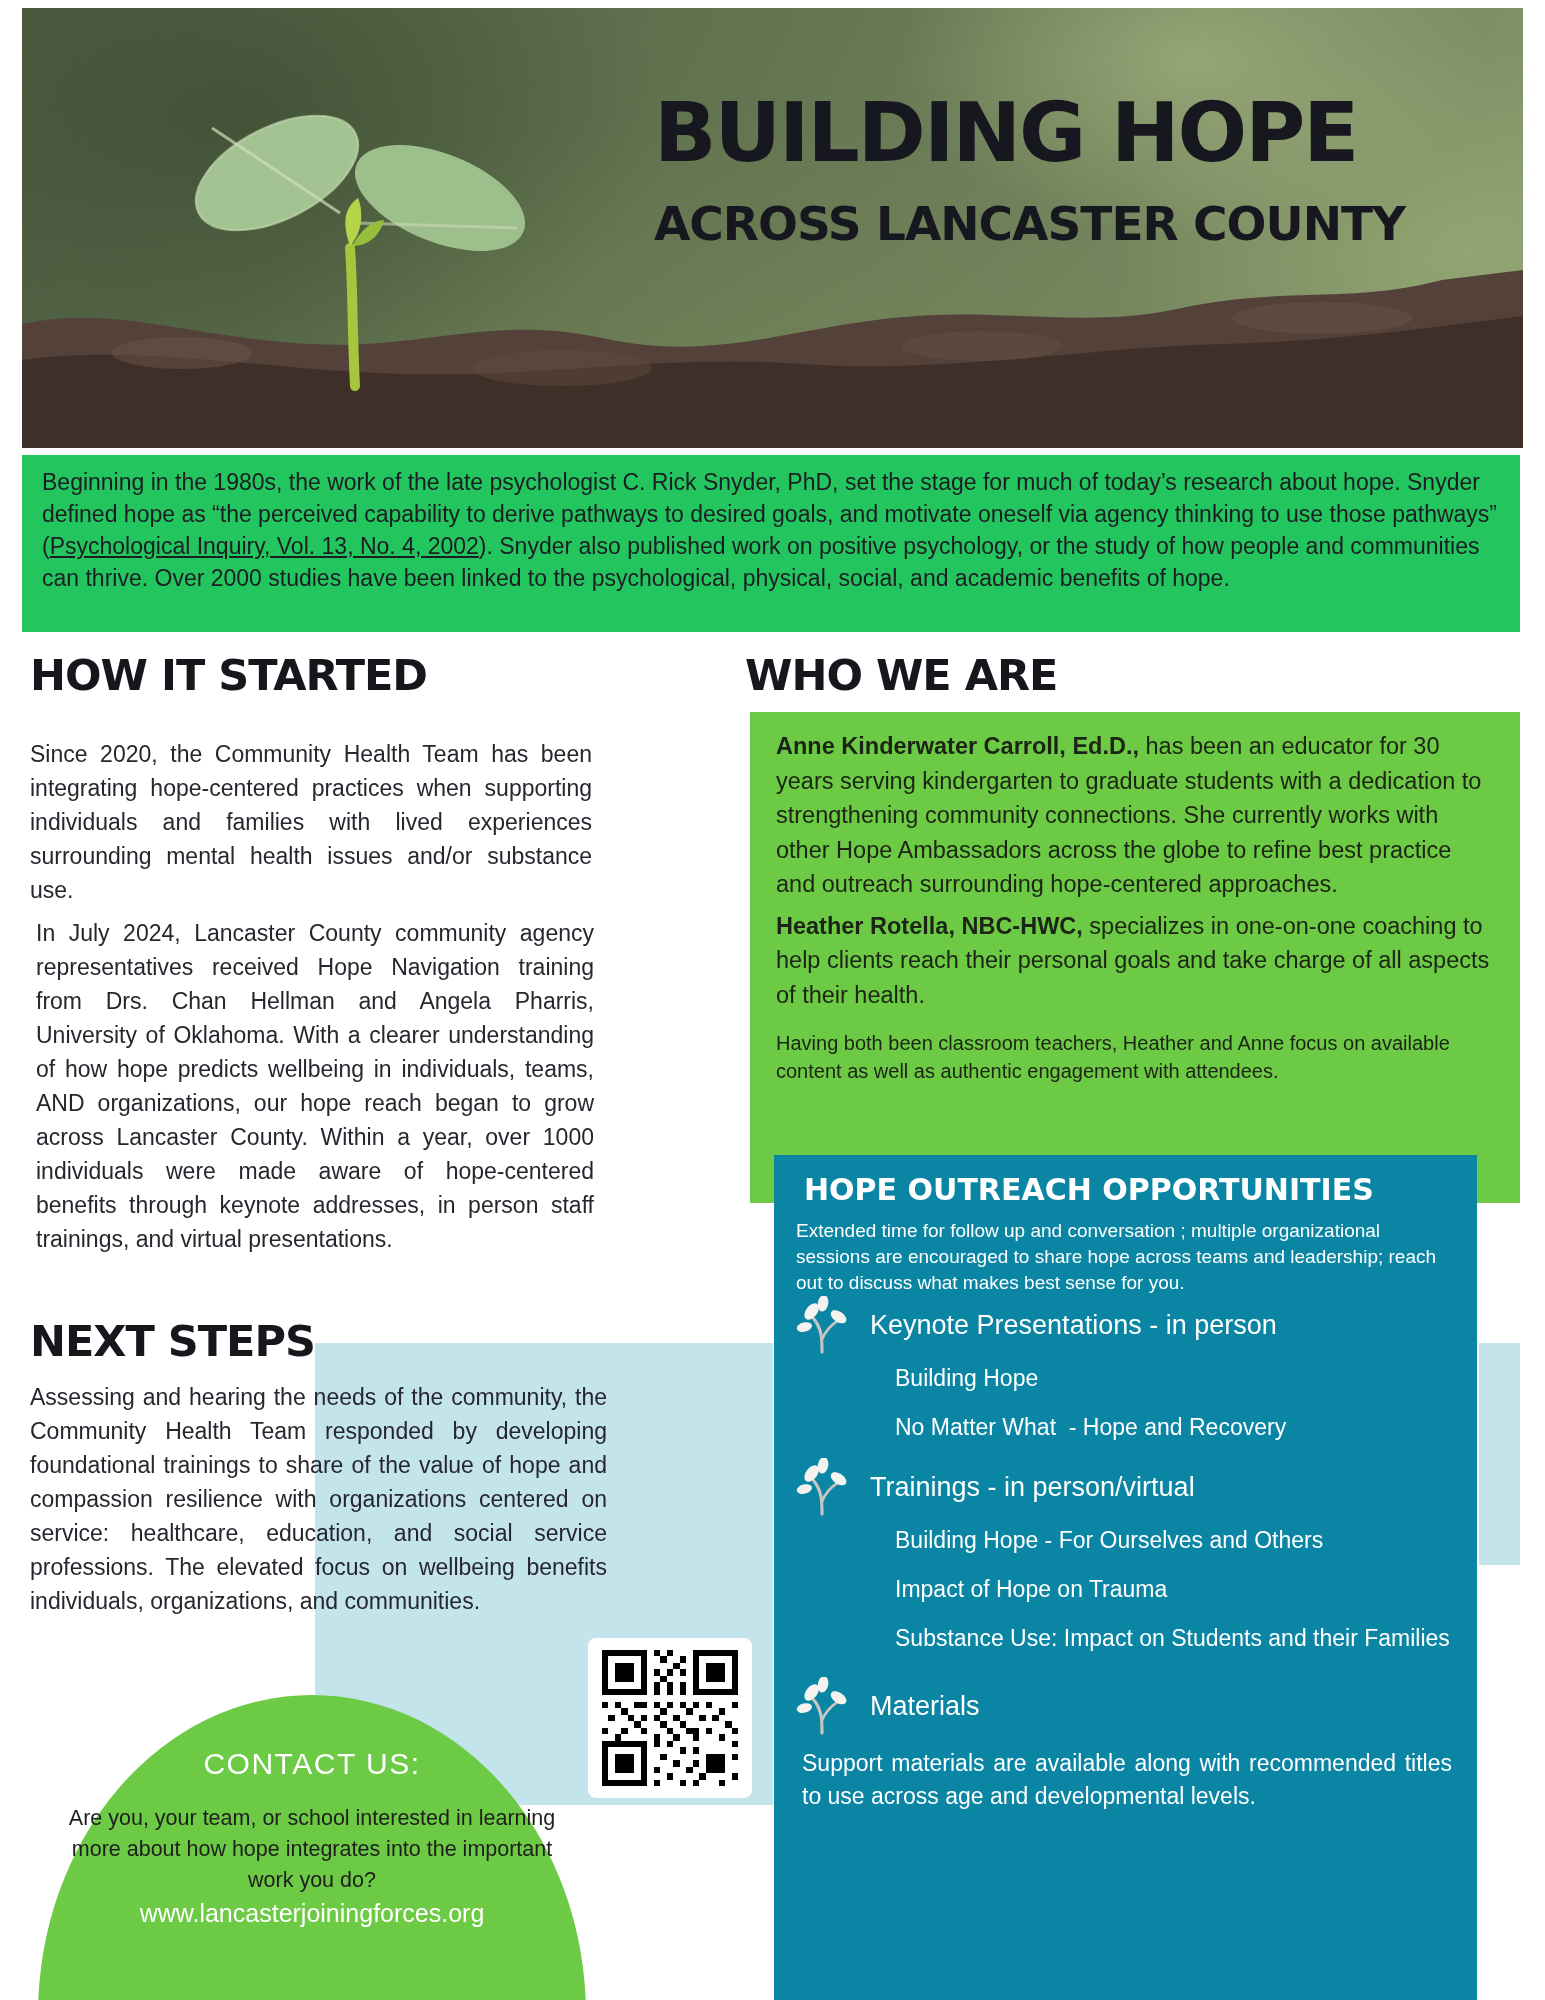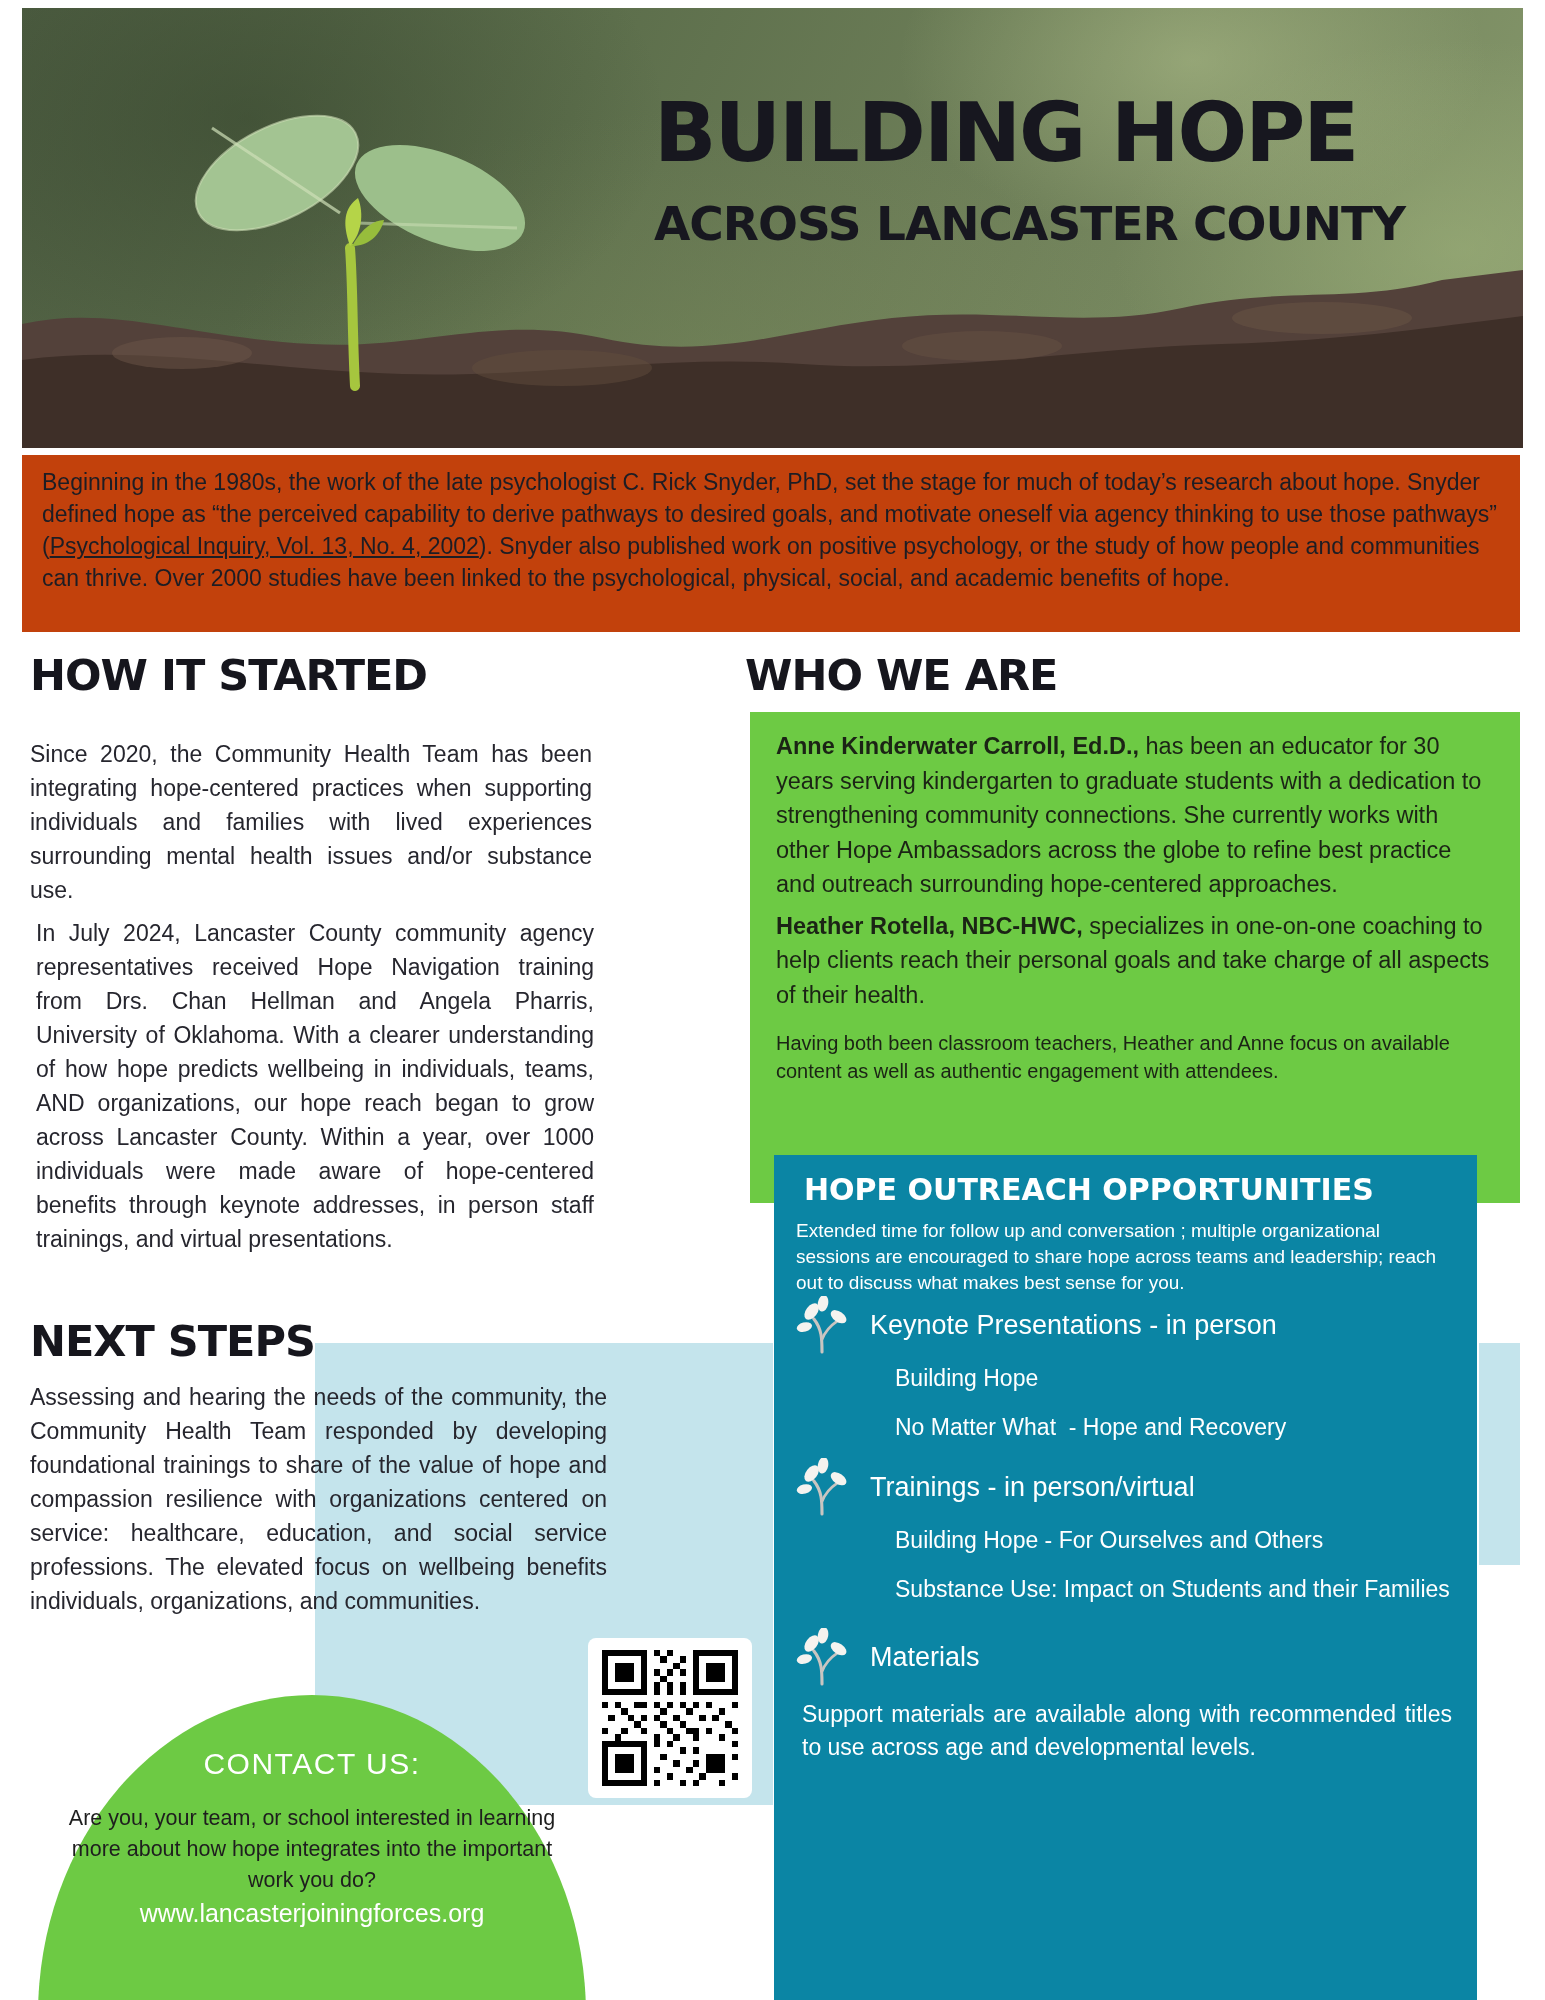--- a/index.html
+++ b/index.html
@@ -15,21 +15,21 @@
       radial-gradient(ellipse 700px 420px at 45% 90%, rgba(130,145,95,.35), transparent 70%),
       linear-gradient(115deg,#4e5e42 0%,#5d6f4c 35%,#70815a 65%,#87996c 100%);}
   #hero svg{position:absolute;left:0;top:0;}
   #hero-title{position:absolute;left:632px;top:84px;}
   #hero-title .t1{font-family:"DejaVu Sans",sans-serif;font-weight:bold;font-size:82px;
       line-height:1.0;letter-spacing:-2px;color:#17171f;}
   #hero-title .t2{font-family:"DejaVu Sans",sans-serif;font-weight:bold;font-size:47px;
       line-height:1.0;letter-spacing:-1px;color:#17171f;margin-top:26px;}
 
   
-  #intro-box{position:absolute;left:22px;top:455px;width:1498px;height:177px;background:#c2410c;
+  #intro-box{position:absolute;left:22px;top:455px;width:1498px;height:177px;background:#22c55e;
       box-sizing:border-box;padding:11px 20px;font-size:23px;line-height:32px;color:#1d1d24;}
   #intro-box .u{text-decoration:underline;}
 
   
   .h1{font-family:"DejaVu Sans",sans-serif;font-weight:bold;font-size:43px;line-height:1;
       letter-spacing:-1px;color:#16161d;position:absolute;}
 
   
   .body-par{position:absolute;font-size:23px;line-height:34px;text-align:justify;color:#26262e;}
   #rectA{position:absolute;left:315px;top:1343px;width:458px;height:462px;background:#c4e4ec;}
@@ -181,20 +181,21 @@
 
     <div class="tgroup mt2">
       <div class="trow">
         <svg class="sprig">
             <use href="#sprig-symbol"></use>
           </svg>
         <div class="ttitle">Trainings - in person/virtual</div>
       </div>
       <div class="titems">
         <div class="titem">Building Hope - For Ourselves and Others</div>
+        <div class="titem">Impact of Hope on Trauma</div>
         <div class="titem" style="text-align:justify;white-space:normal;">Substance Use: Impact on Students and their Families</div>
       </div>
     </div>
 
     <div class="tgroup mt3">
       <div class="trow">
         <svg class="sprig">
             <use href="#sprig-symbol"></use>
           </svg>
         <div class="ttitle">Materials</div>

